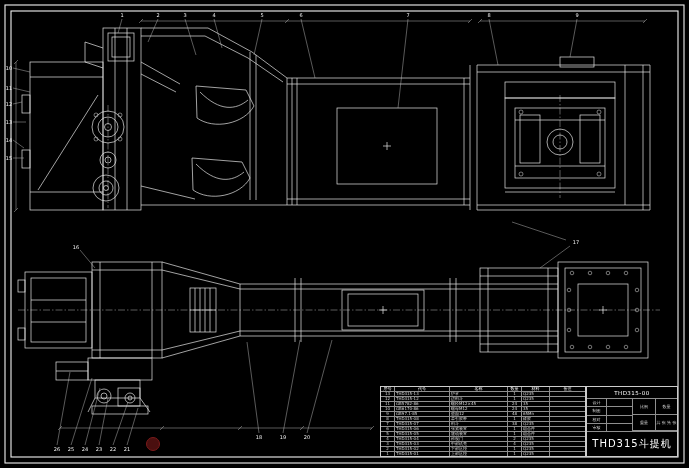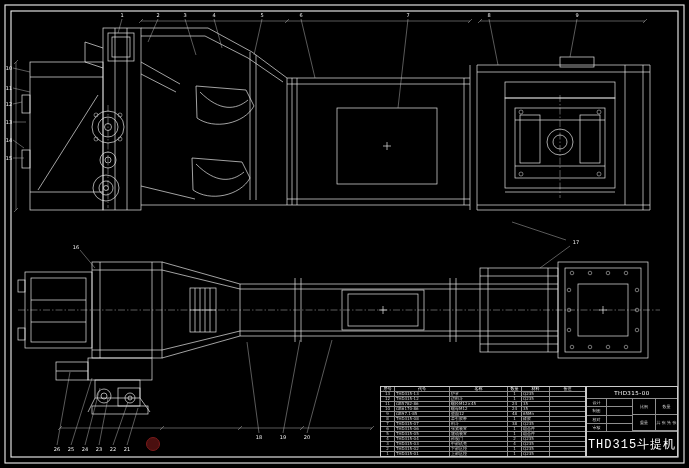--- a/index.html
+++ b/index.html
@@ -37,21 +37,21 @@
   .tb-fields{width:46px;display:flex;flex-direction:column;border-right:0.5px solid #8f8f8f;box-sizing:border-box;}
   .tb-frow{flex:1;display:flex;min-height:0;}
   .tb-frow + .tb-frow{border-top:0.5px solid #8f8f8f;}
   .tb-lbl{width:20px;border-right:0.5px solid #8f8f8f;font-size:4px;display:flex;
           align-items:center;justify-content:center;box-sizing:border-box;color:#d8d8d8;}
   .tb-sig{flex:1;}
   .tb-right{flex:1;display:grid;grid-template-columns:1fr 1fr;grid-template-rows:1fr 1fr;}
   .tb-rcell{font-size:4px;color:#d8d8d8;display:flex;align-items:center;justify-content:center;
             border-bottom:0.5px solid #8f8f8f;border-left:0.5px solid #8f8f8f;box-sizing:border-box;}
   .tb-rcell:nth-child(odd){border-left:none;}
-  .tb-name{flex:1;display:flex;align-items:center;justify-content:center;font-size:12px;color:#fff;letter-spacing:1px;font-family:Liberation Mono, monospace;}
+  .tb-name{flex:1;display:flex;align-items:center;justify-content:center;font-size:10px;color:#fff;letter-spacing:1px;}
   
   .stamp{position:absolute;left:146px;top:437px;width:14px;height:14px;border-radius:50%;
          border:1px solid #7a1a1a;box-sizing:border-box;}
 </style>
 </head>
 <body>
 
 <div class="sheet">
 
   <svg class="drawing" viewBox="0 0 689 468">

